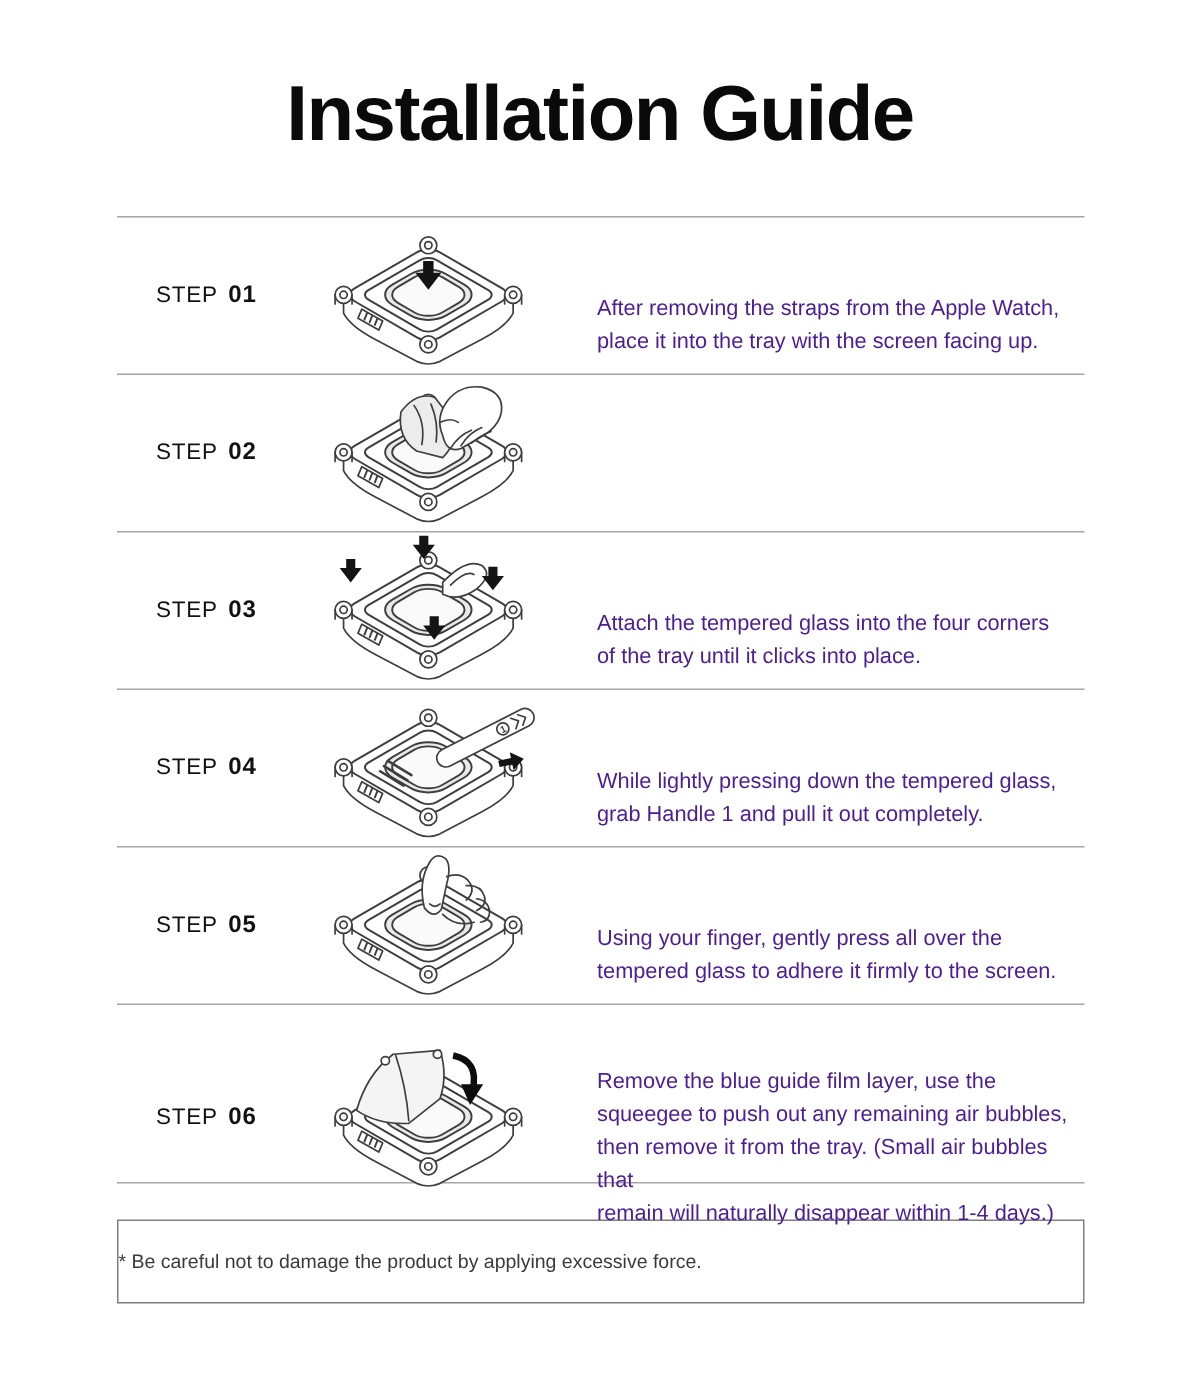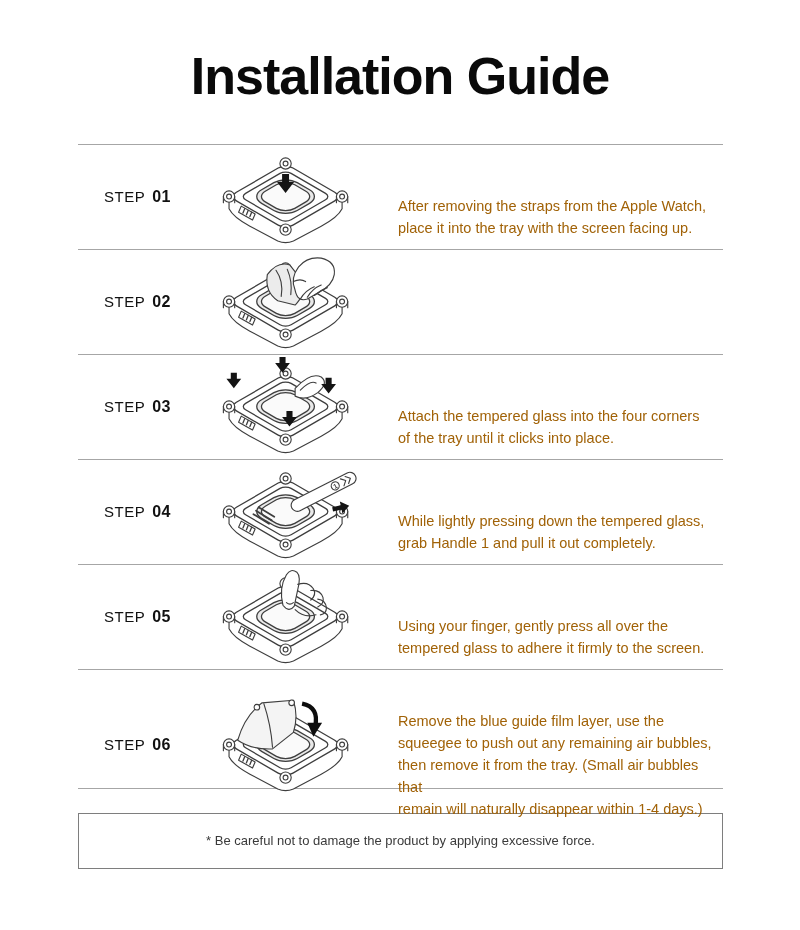--- a/index.html
+++ b/index.html
@@ -14,25 +14,25 @@
     align-items:center;
     border-top:1px solid #a6a6a6;
     height:105px;
     padding-left:26px;
   }
   .row.tall { height:119px; }
   .rows-end { border-top:1px solid #a6a6a6; width:645px; }
   .step-label { font-size:15px; color:#111; letter-spacing:0.5px; white-space:nowrap; }
   .step-label b { font-size:16px; margin-left:7px; letter-spacing:0.5px; }
   .illo { display:flex; justify-content:center; align-items:center; }
-  .desc { font-size:14.5px; line-height:22px; color:#a16207; white-space:pre-line; padding-left:12px;margin-top:40px; }
+  .desc { font-size:14.5px; line-height:22px; color:#4c1d95; white-space:pre-line; padding-left:12px;margin-top:40px; }
   .footbox {
     margin:24px 0 0 78px; width:645px; height:56px;
     border:1.5px solid #7e7e7e;
-    display:flex; flex-direction:column; justify-content:center; align-items:center; gap:1px;
+    display:flex; flex-direction:column; justify-content:center; gap:1px;
     font-size:13px; color:#3a3a3a; line-height:20px;
   }
   svg text { font-family:"Liberation Sans", sans-serif; }
   .defs-holder { position:absolute; width:0; height:0; overflow:hidden; }
 </style>
 </head>
 <body>
 
 <svg class="defs-holder" aria-hidden="true">
   <symbol id="tray-base" viewBox="0 0 175 115">

